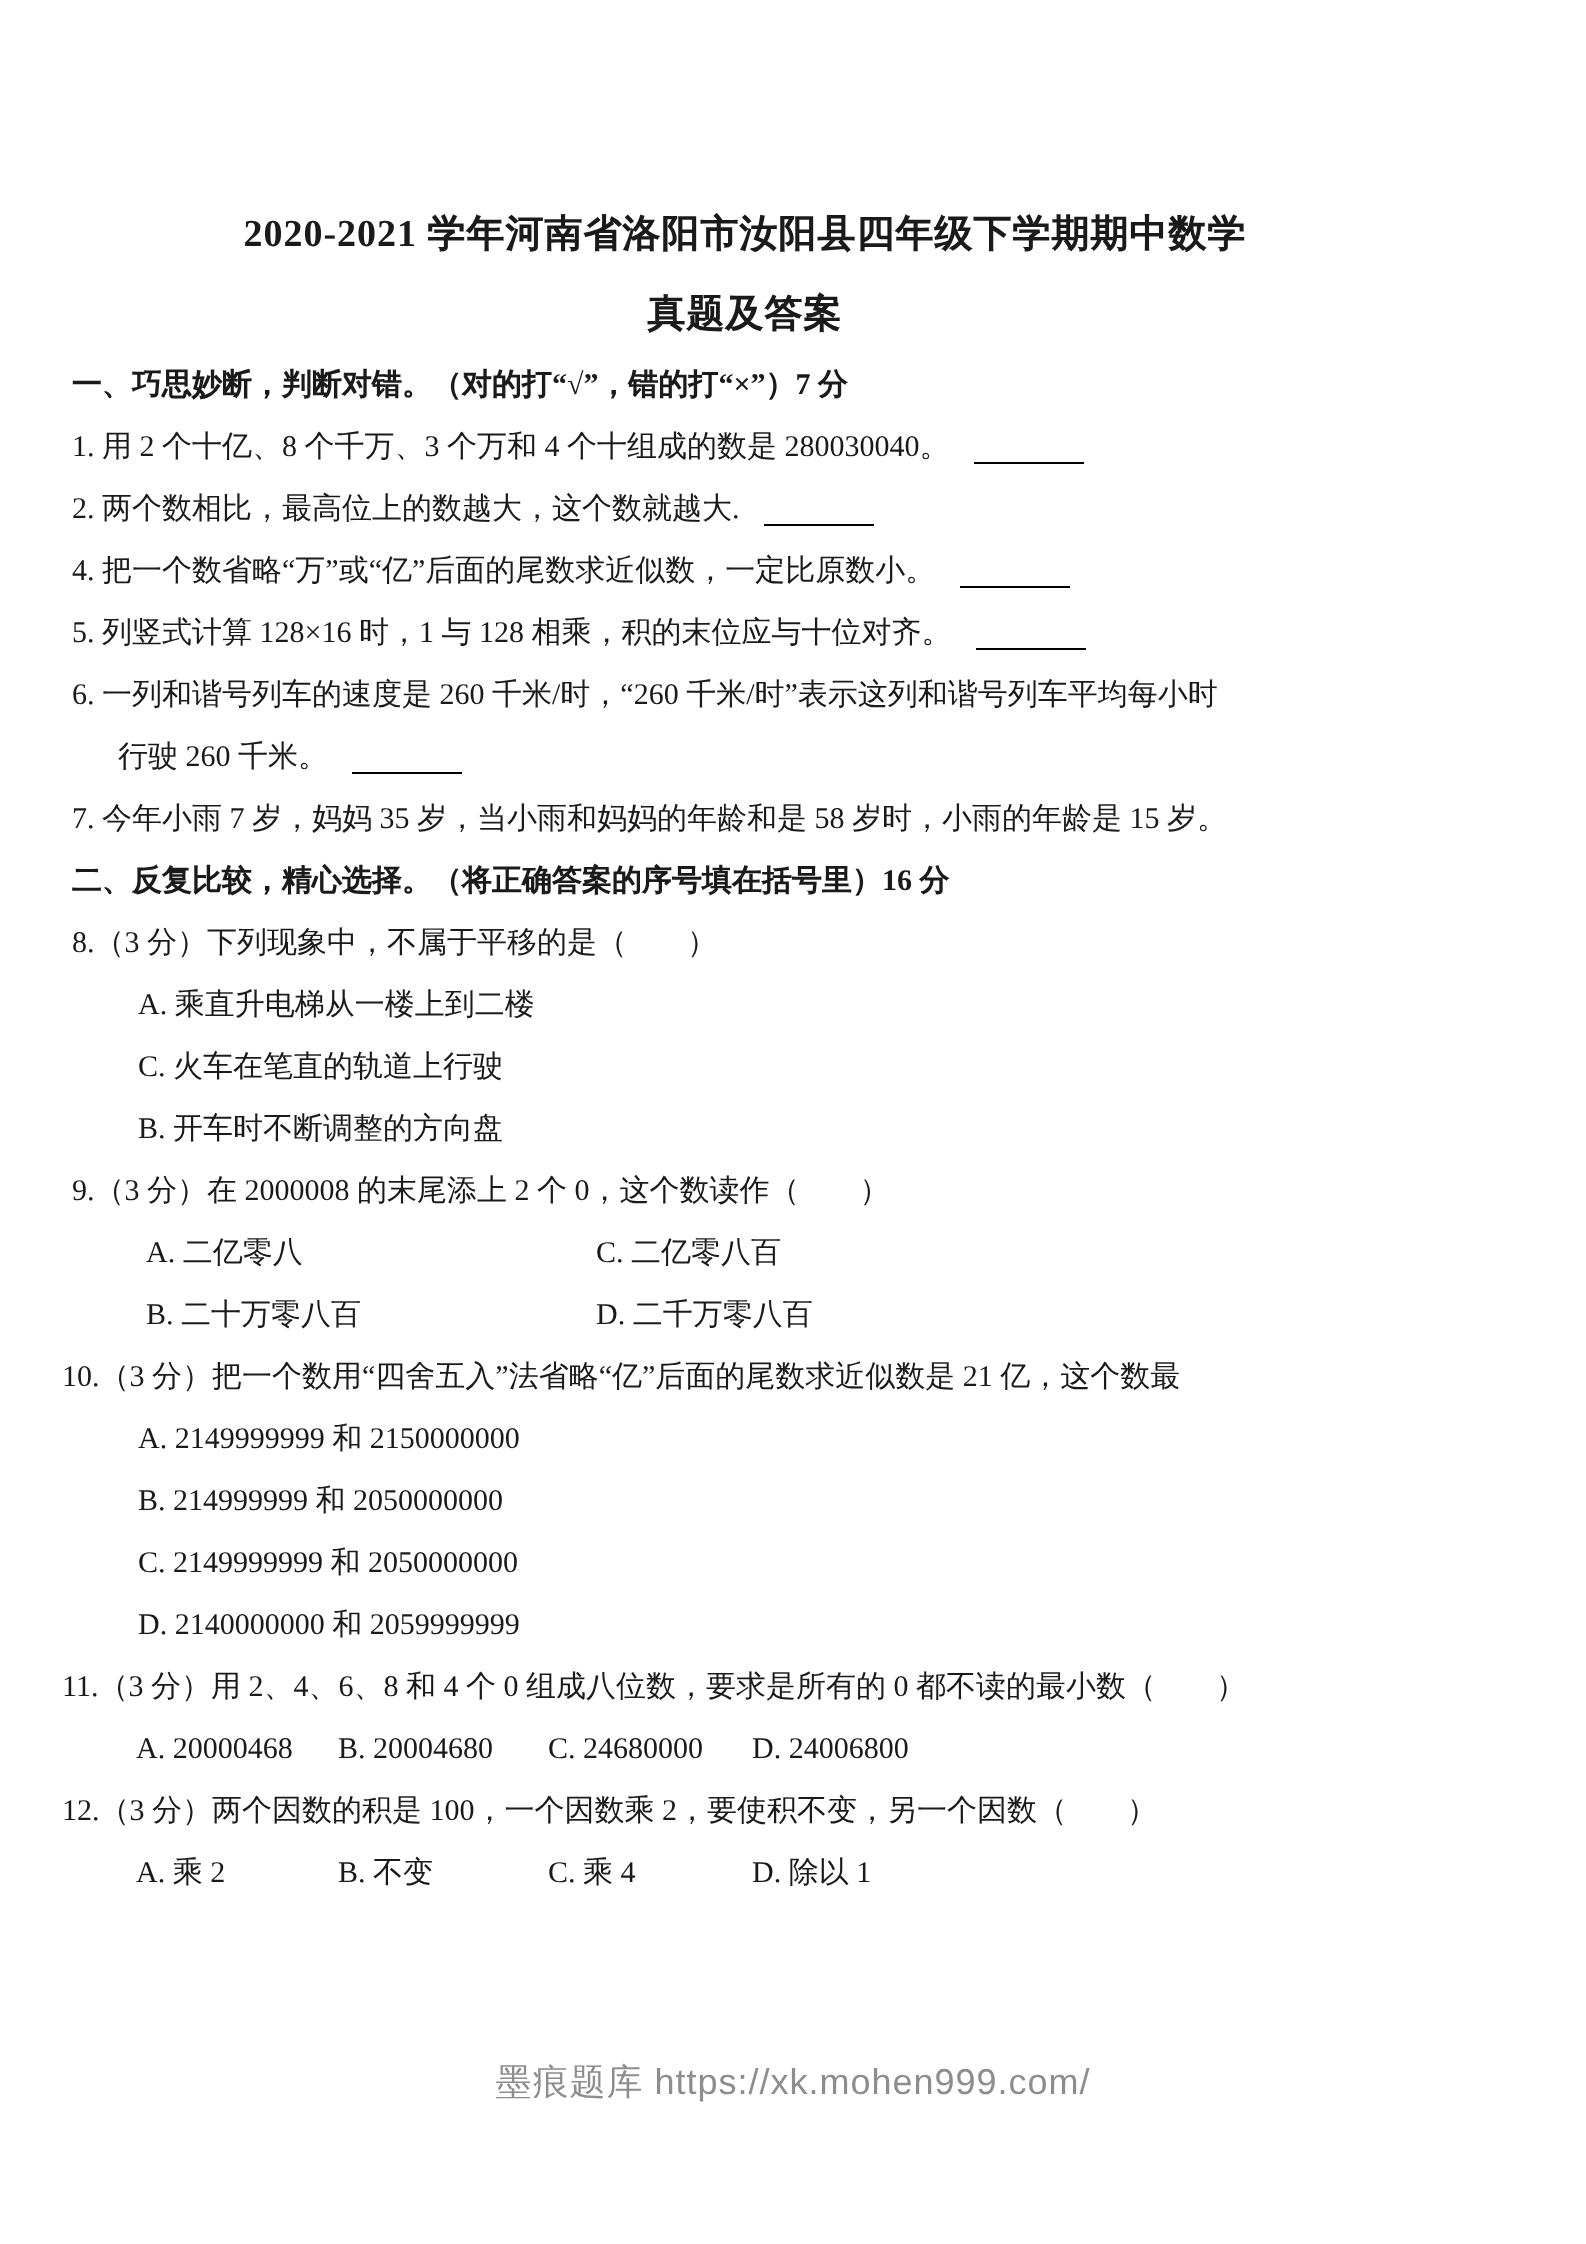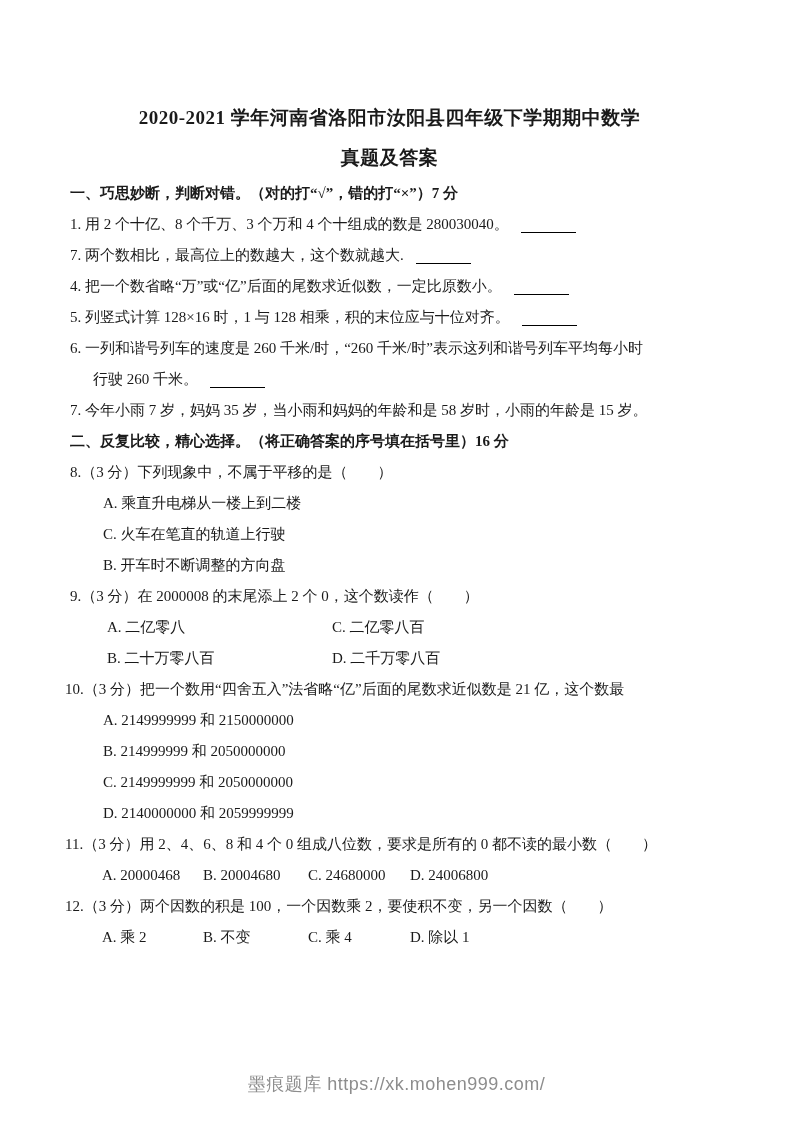--- a/index.html
+++ b/index.html
@@ -7,21 +7,21 @@
   body {
     width: 793px; height: 1122px;
     font-family: "Liberation Serif", "DejaVu Serif", serif;
     color: #1a1a1a;
     position: relative;
     overflow: hidden;
   }
   .page {
     position: relative;
     width: 793px; height: 1122px;
-    padding: 98px 84px 0 70px;
+    padding: 98px 84px 0 36px;
   }
   .title { text-align: center; font-weight: bold; font-size: 19px; }
   .title-line { line-height: 40px; letter-spacing: 0.5px; }
   .line { line-height: 31px; font-size: 15px; }
   .sec-heading { font-weight: bold; }
   .q { padding-left: 23px; text-indent: -23px; }
   .q2d { margin-left: -5px; padding-left: 28px; text-indent: -28px; }
   .q .l2 { display: block; text-indent: 0; font-family: Liberation Serif, serif; }
   .blank {
     display: inline-block;
@@ -36,21 +36,21 @@
     grid-template-columns: 225px auto;
     padding-left: 37px;
   }
   .opts-4col {
     display: grid;
     grid-template-columns: 101px 105px 102px auto;
     padding-left: 32px;
   }
   .footer {
     position: absolute;
-    left: 0; right: 0; top: 1072px;
+    left: 0; right: 0; top: 1029px;
     text-align: center;
     font-family: "Liberation Sans", "DejaVu Sans", sans-serif;
     font-size: 18px;
     color: #8d8d8d;
     letter-spacing: 0.5px;
   }
 </style>
 </head>
 <body>
 
@@ -58,21 +58,21 @@
 
   <div class="title">
     <div class="title-line">2020-2021 学年河南省洛阳市汝阳县四年级下学期期中数学</div>
     <div class="title-line">真题及答案</div>
   </div>
 
   <div class="line sec-heading">一、巧思妙断，判断对错。（对的打“√”，错的打“×”）7 分</div>
 
   <div class="line q"><span>1. 用 2 个十亿、8 个千万、3 个万和 4 个十组成的数是 280030040。</span><span class="blank"></span></div>
 
-  <div class="line q"><span>7. 两个数相比，最高位上的数越大，这个数就越大.</span><span class="blank"></span></div>
+  <div class="line q"><span>2. 两个数相比，最高位上的数越大，这个数就越大.</span><span class="blank"></span></div>
 
 
   <div class="line q"><span>4. 把一个数省略“万”或“亿”后面的尾数求近似数，一定比原数小。</span><span class="blank"></span></div>
 
   <div class="line q"><span>5. 列竖式计算 128×16 时，1 与 128 相乘，积的末位应与十位对齐。</span><span class="blank"></span></div>
 
   <div class="line q">
     <span>6. 一列和谐号列车的速度是 260 千米/时，“260 千米/时”表示这列和谐号列车平均每小时</span>
     <span class="l2"><span>行驶 260 千米。</span><span class="blank"></span></span>
   </div>

